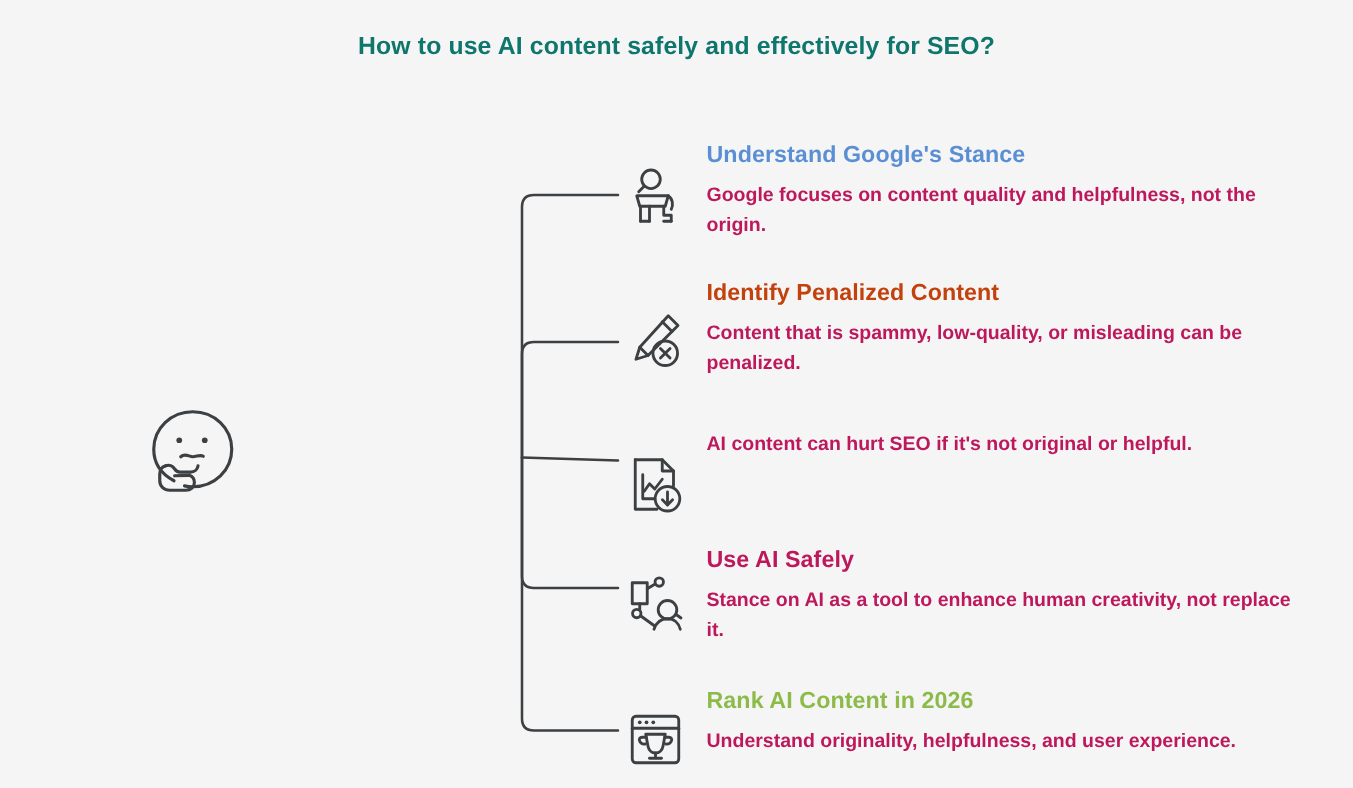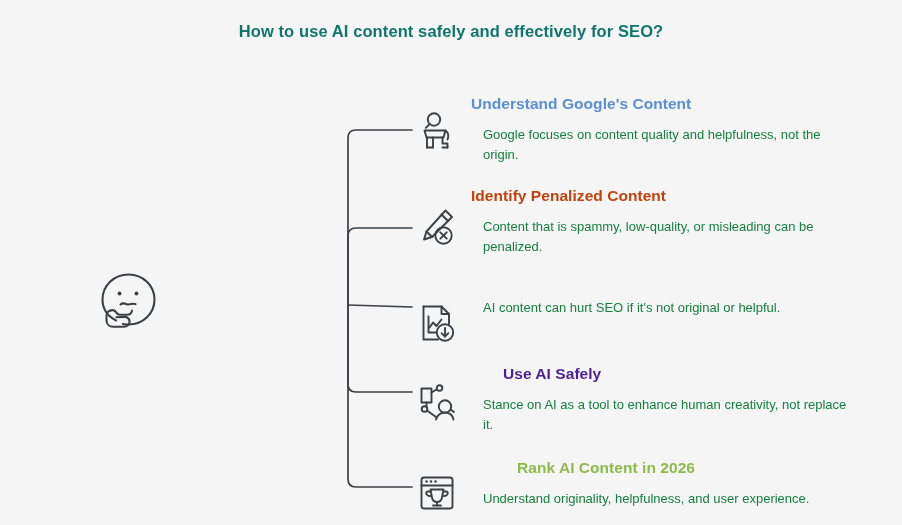--- a/index.html
+++ b/index.html
@@ -74,23 +74,23 @@
     font-size: 15.5px;
     font-weight: bold;
     line-height: 19px;
     margin: 0 0 7px 0;
     letter-spacing: 0.05px;
     white-space: nowrap;
   }
   .branch-desc {
     font-size: 13px;
     line-height: 19.5px;
-    color: #15803d;
-    margin: 12px;
-    font-weight: normal;
+    color: #be185d;
+    margin: 0;
+    font-weight: bold;
   }
 
   
   #row-0 { top: 94px; }
   #row-1 { top: 186px; }
   #row-2 { top: 286px; }
   #row-3 { top: 364px; }
   #row-4 { top: 458px; }
 
   
@@ -165,21 +165,21 @@
 
       <path d="M13 29.5 L13 39.5"></path>
       <path d="M28.5 29.5 L28.5 35.5 L33.5 35.5 L33.5 39.5"></path>
       <path d="M13 39.5 L19 39.5"></path>
       <path d="M19 29.5 L19 39.5"></path>
       <path d="M28.5 39.5 L33.5 39.5"></path>
       <path d="M31.5 22.5 C34.5 24.5 35 28.5 33.5 31.5"></path>
     </svg>
   </span>
   <div class="branch-text">
-    <div class="branch-heading" style="color: rgb(91, 143, 212);">Understand Google's Content</div>
+    <div class="branch-heading" style="color: rgb(91, 143, 212);">Understand Google's Stance</div>
     <div class="branch-desc">Google focuses on content quality and helpfulness, not the origin.</div>
   </div>
 </div>
 
 <div class="branch-row" id="row-1">
   <span class="branch-icon">
     <svg width="46" height="46" viewBox="0 0 46 46" fill="none" stroke="#3c4043" stroke-width="1.9" stroke-linecap="round" stroke-linejoin="round">
 
       <path d="M31.5 6.5 L38 13 L18 33 L10 35.5 L12.5 27.5 Z"></path>
 
@@ -234,21 +234,21 @@
 
       <path d="M13 30.5 L22 37"></path>
 
       <circle cx="31" cy="26.5" r="6.2"></circle>
 
       <path d="M22 39.5 C23.5 35 27 32.5 31 32.5 C35.2 32.5 38.5 35.2 39.5 39.5"></path>
       <path d="M36.5 29.5 L40 32"></path>
     </svg>
   </span>
   <div class="branch-text">
-    <div class="branch-heading" style="color: #4c1d95; margin-left: 32px;">Use AI Safely</div>
+    <div class="branch-heading" style="color: #be185d;">Use AI Safely</div>
     <div class="branch-desc">Stance on AI as a tool to enhance human creativity, not replace it.</div>
   </div>
 </div>
 
 <div class="branch-row" id="row-4">
   <span class="branch-icon">
     <svg width="46" height="46" viewBox="0 0 46 46" fill="none" stroke="#3c4043" stroke-width="1.9" stroke-linecap="round" stroke-linejoin="round">
 
       <rect x="7.5" y="7.5" width="31" height="31" rx="2.5"></rect>
       <path d="M7.5 15.5 L38.5 15.5"></path>
@@ -263,16 +263,16 @@
       <path d="M16.8 21.5 L14 21.5 C12.6 21.5 11.8 22.7 12.4 24
                C13 25.4 14.6 26.2 16.2 26"></path>
       <path d="M29.2 21.5 L32 21.5 C33.4 21.5 34.2 22.7 33.6 24
                C33 25.4 31.4 26.2 29.8 26"></path>
 
       <path d="M23 32 L23 35"></path>
       <path d="M19 35.5 L27 35.5"></path>
     </svg>
   </span>
   <div class="branch-text">
-    <div class="branch-heading" style="color: rgb(141, 187, 74); margin-left: 46px;">Rank AI Content in 2026</div>
+    <div class="branch-heading" style="color: rgb(141, 187, 74);">Rank AI Content in 2026</div>
     <div class="branch-desc">Understand originality, helpfulness, and user experience.</div>
   </div>
 </div>
 
 </body></html>

